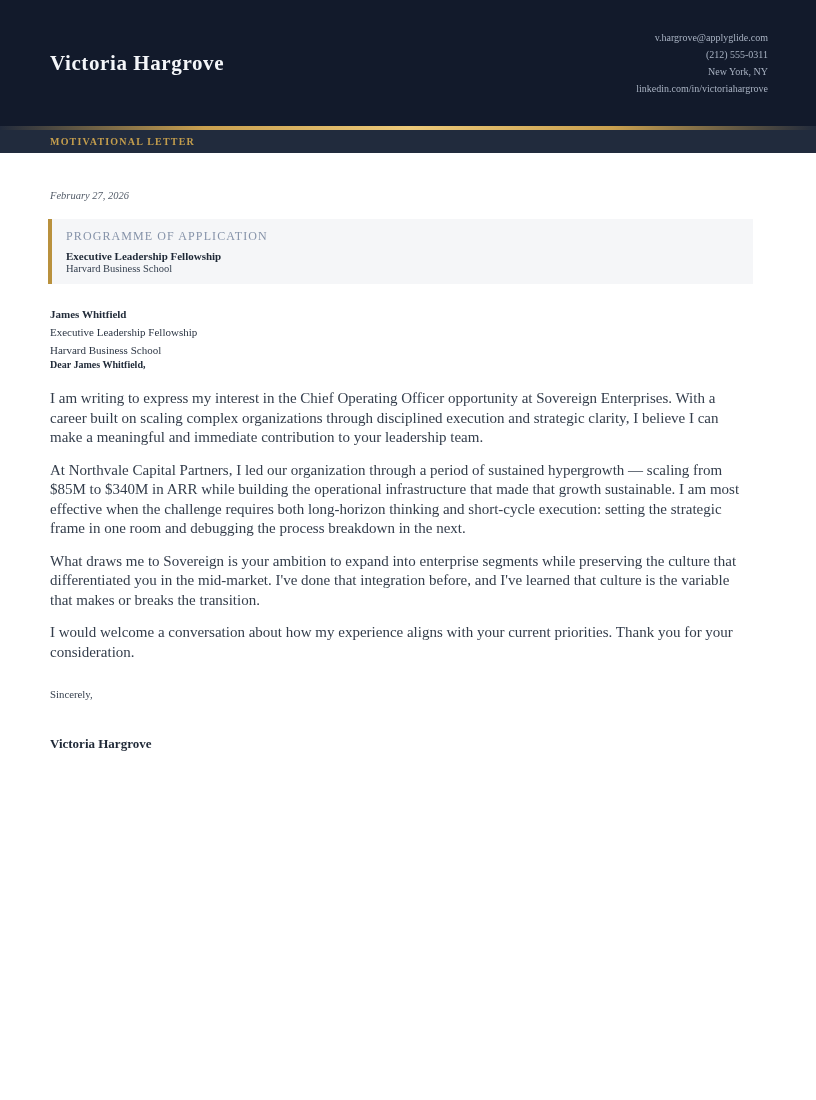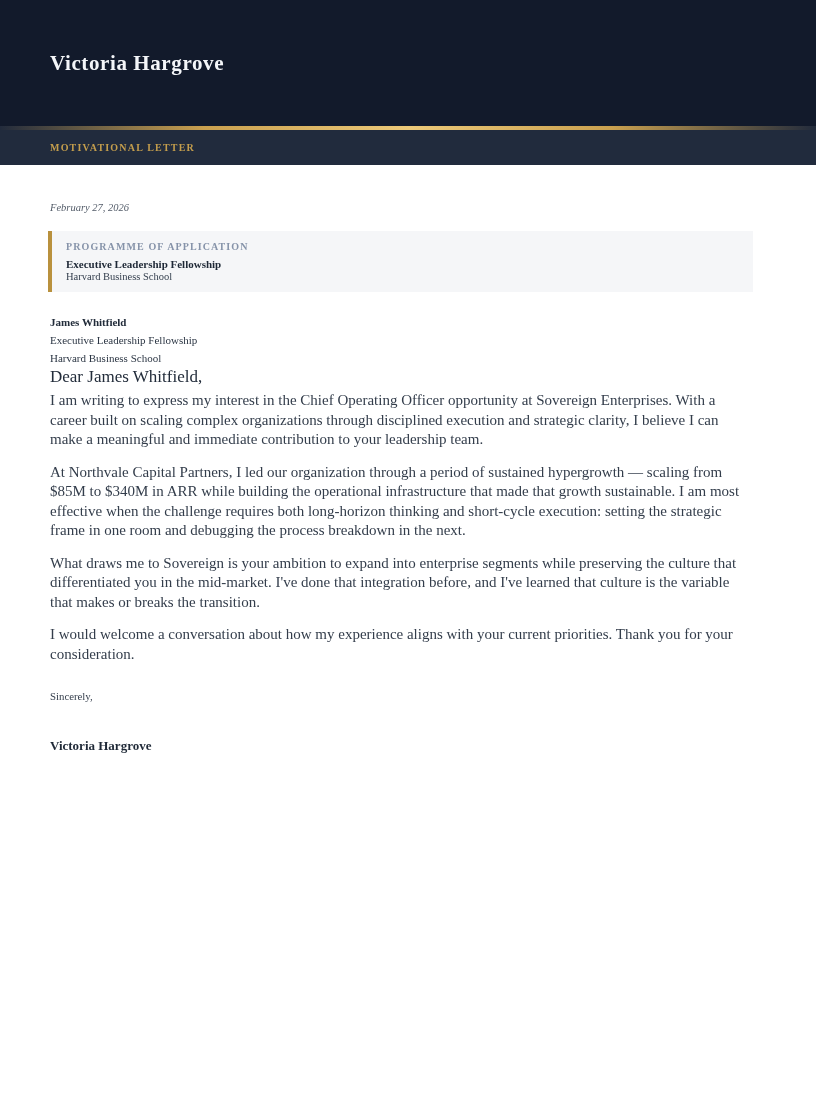--- a/index.html
+++ b/index.html
@@ -36,21 +36,21 @@
   
   .gold-line {
     height: 4px;
     background: linear-gradient(90deg,
       #222b3c 0%, #c9a04f 25%, #ecc979 50%, #c9a04f 75%, #222b3c 100%);
   }
 
   
   .section-bar {
     background: #212b3d;
-    height: 35px;
+    height: 23px;
     display: flex;
     align-items: center;
     padding: 0 50px;
   }
   .section-label {
     color: #c49e4d;
     font-size: 10px;
     font-weight: bold;
     letter-spacing: 1.2px;
   }
@@ -67,22 +67,22 @@
     margin-bottom: 16px;
   }
   .programme-box {
     background: #f5f6f8;
     border-left: 4px solid #b9913d;
     padding: 10px 14px 9px;
     margin-left: -2px;
     margin-bottom: 21px;
   }
   .eyebrow {
-    font-size: 10px;
-    font-weight: bold;
+    font-size: 12px;
+    font-weight: normal;
     letter-spacing: 1.1px;
     color: #8693a9;
     margin-bottom: 5px;
   }
   .prog-title {
     font-size: 11px;
     font-weight: bold;
     color: #1e2836;
     line-height: 14px;
   }
@@ -92,24 +92,24 @@
     line-height: 12px;
   }
   .recipient { }
   .recipient-line {
     font-size: 11px;
     line-height: 18px;
     color: #2c3644;
   }
   .recipient-line.bold { font-weight: bold; color: #222c3a; }
   .salutation {
-    font-size: 17px;
-    font-weight: normal;
+    font-size: 10px;
+    font-weight: bold;
     color: #222c3a;
-    margin-bottom: 4px;
+    margin-bottom: 19px;
   }
   .para {
     font-size: 15px;
     line-height: 19.5px;
     color: #333d4b;
     margin-bottom: 13px;
     max-width: 720px;
   }
   .closing {
     font-size: 10.8px;
@@ -121,20 +121,26 @@
     font-weight: bold;
     color: #1f2937;
     margin-top: 36px;
   }
 </style>
 </head>
 <body>
 
 <div class="header">
   <div class="name">Victoria Hargrove</div>
+  <div class="contact">
+    <div>v.hargrove@applyglide.com</div>
+    <div>(212) 555-0311</div>
+    <div>New York, NY</div>
+    <div>linkedin.com/in/victoriahargrove</div>
+  </div>
 </div>
 
 <div class="gold-line"></div>
 
 <div class="section-bar">
   <div class="section-label">MOTIVATIONAL LETTER</div>
 </div>
 
 <div class="content">
   <div class="date">February 27, 2026</div>

